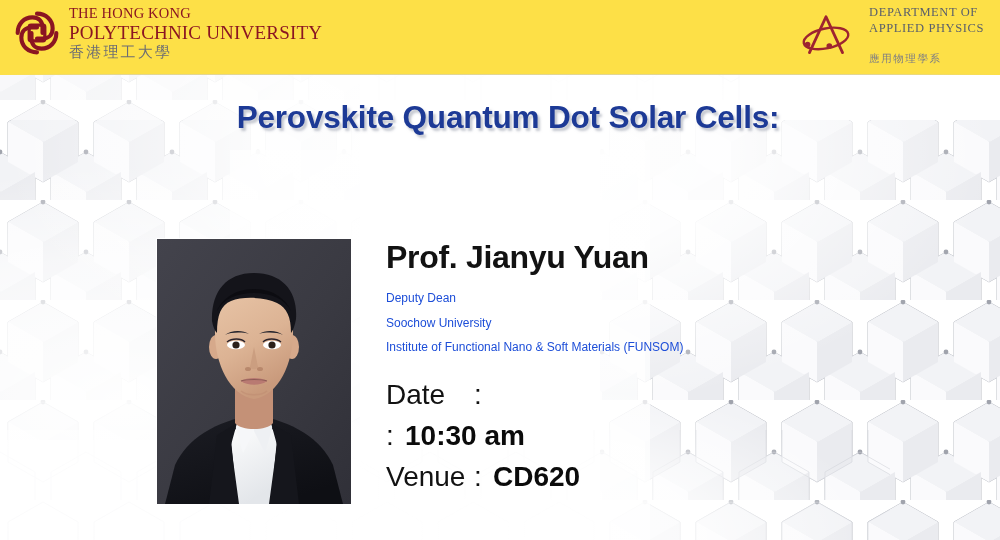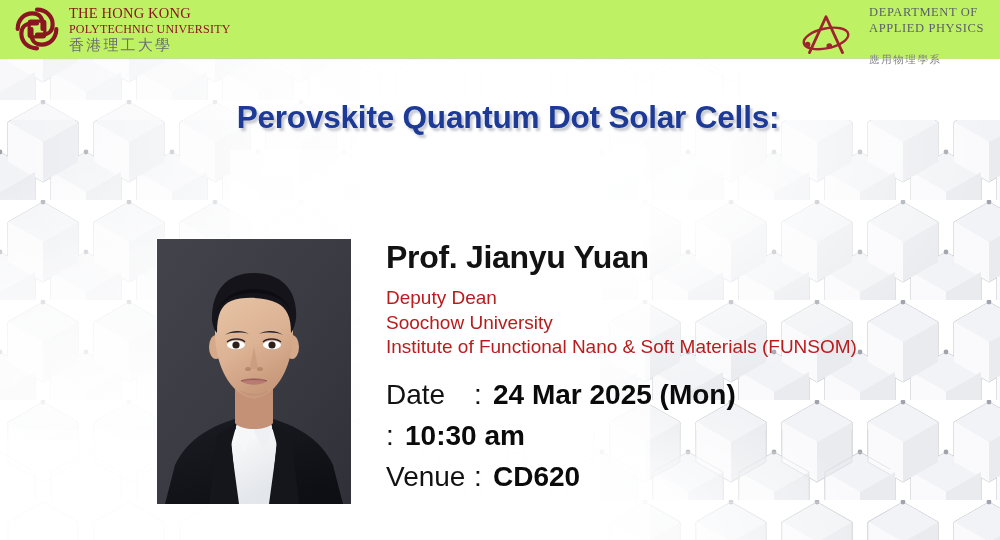--- a/index.html
+++ b/index.html
@@ -19,53 +19,53 @@
   .bg-wash{
     position:absolute;inset:0;
     background:
       radial-gradient(ellipse 620px 330px at 50% 28%, rgba(255,255,255,0.97) 0%, rgba(255,255,255,0.86) 38%, rgba(255,255,255,0.28) 66%, rgba(255,255,255,0) 80%),
       radial-gradient(ellipse 520px 300px at 12% 74%, rgba(255,255,255,0.95) 0%, rgba(255,255,255,0.6) 48%, rgba(255,255,255,0) 78%),
       radial-gradient(ellipse 460px 200px at 50% 100%, rgba(255,255,255,0.98) 0%, rgba(255,255,255,0.7) 45%, rgba(255,255,255,0) 82%);
   }
 
   
   .header-band{
-    position:absolute;left:0;top:0;width:1000px;height:59px;
-    background:#bef264;z-index:6;
+    position:absolute;left:0;top:0;width:1000px;height:75px;
+    background:#fde047;z-index:6;
   }
   .header-band:after{
     content:"";position:absolute;left:0;right:0;bottom:0;height:1px;
     background:linear-gradient(to right, rgba(210,210,215,0) 0%, rgba(205,205,212,0.55) 12%, rgba(205,205,212,0.55) 88%, rgba(210,210,215,0) 100%);
   }
 
   .logo-left{position:absolute;left:14px;top:6px;display:flex;align-items:center;gap:9px;}
   .polyu-mark{width:46px;height:46px;flex:0 0 auto;}
   .polyu-text{line-height:1;}
   .polyu-en1,.polyu-en2{
     color:#8b1522;font-family:"Liberation Serif", serif;
     letter-spacing:.2px;white-space:nowrap;
   }
   .polyu-en1{font-size:14.5px;}
-  .polyu-en2{font-size:12px;margin-top:2px;}
+  .polyu-en2{font-size:19px;margin-top:2px;}
   .polyu-cn{
     color:#6e6e72;font-size:15px;margin-top:3px;letter-spacing:2.2px;
     font-family:"DejaVu Sans", sans-serif;white-space:nowrap;
   }
 
   .logo-right{position:absolute;right:16px;top:6px;display:flex;align-items:center;gap:17px;}
   .ap-mark{width:52px;height:46px;flex:0 0 auto;}
   .ap-text{line-height:1;}
   .ap-en1,.ap-en2{
     color:#5a5f6b;font-family:"Liberation Serif", serif;font-size:12.5px;
     letter-spacing:.6px;white-space:nowrap;
   }
   .ap-en2{margin-top:3px;}
   .ap-cn{
     color:#7d7d84;font-size:10.5px;margin-top:20px;letter-spacing:1.6px;
-    font-family:Liberation Sans, sans-serif;white-space:nowrap;
+    font-family:Liberation Mono, monospace;white-space:nowrap;
   }
 
   
   .title-block{
     position:absolute;left:16px;right:0;top:95px;text-align:center;z-index:5;
   }
   .title-line{
     font-size:31.5px;font-weight:bold;color:#1d3a96;
     letter-spacing:-0.2px;line-height:44px;
     text-shadow:2.5px 3px 2.5px rgba(150,155,170,0.55);
@@ -78,21 +78,21 @@
     box-shadow:0 0 0 1px rgba(255,255,255,0.9);
   }
   .photo svg{display:block;width:100%;height:100%;}
 
   
   .info{position:absolute;left:386px;top:237px;z-index:5;}
   .speaker-name{
     font-size:32px;font-weight:bold;color:#121212;letter-spacing:-0.3px;
     line-height:40px;
   }
-  .aff{font-size:19px;color:#b91c1c;line-height:24.5px;white-space:nowrap;}
+  .aff{font-size:12px;color:#1d4ed8;line-height:24.5px;white-space:nowrap;}
   .aff.first{margin-top:9px;}
 
   .details{margin-top:14px;}
   .det-row{display:flex;align-items:baseline;line-height:41px;white-space:nowrap;}
   .det-label{font-size:28px;color:#121212;width:88px;display:inline-block;}
   .det-colon{font-size:28px;color:#121212;width:19px;display:inline-block;}
   .det-value{font-size:28px;color:#0b0b0b;font-weight:bold;}
 </style>
 </head>
 <body>
@@ -285,21 +285,20 @@
   <div class="info">
     <div class="speaker-name">Prof. Jianyu Yuan</div>
     <div class="aff first">Deputy Dean</div>
     <div class="aff">Soochow University</div>
     <div class="aff">Institute of Functional Nano &amp; Soft Materials (FUNSOM)</div>
 
     <div class="details">
       <div class="det-row">
         <span class="det-label">Date</span>
         <span class="det-colon">:</span>
-        <span class="det-value">24 Mar 2025 (Mon)</span>
       </div>
       <div class="det-row">
         <span class="det-colon">:</span>
         <span class="det-value">10:30 am</span>
       </div>
       <div class="det-row">
         <span class="det-label">Venue</span>
         <span class="det-colon">:</span>
         <span class="det-value">CD620</span>
       </div>

